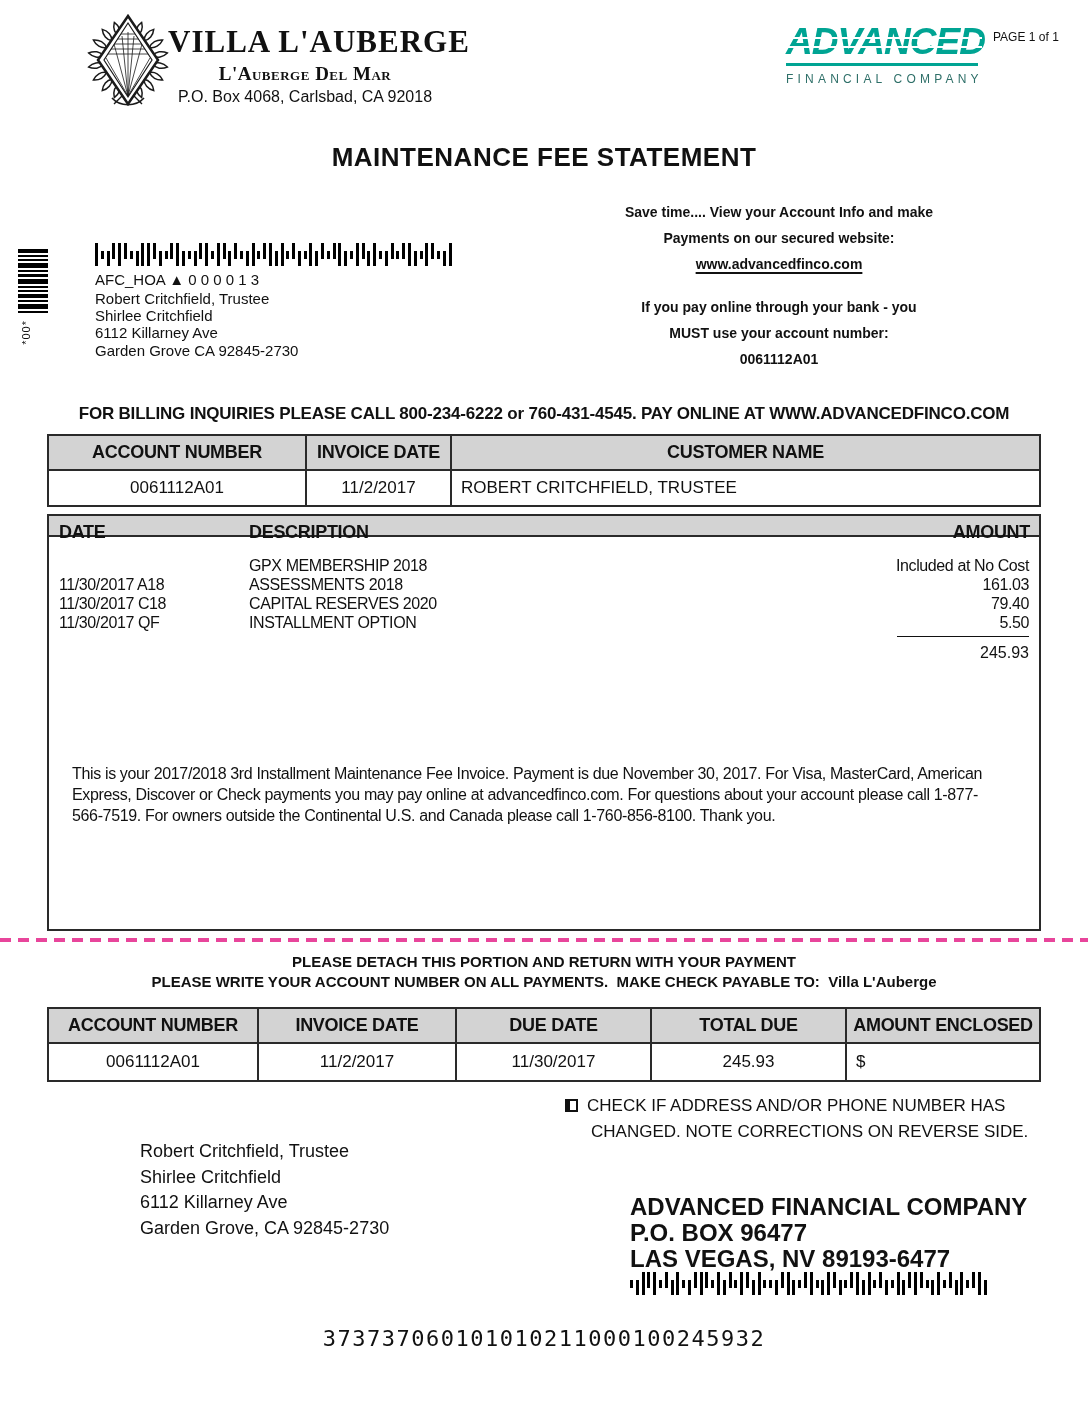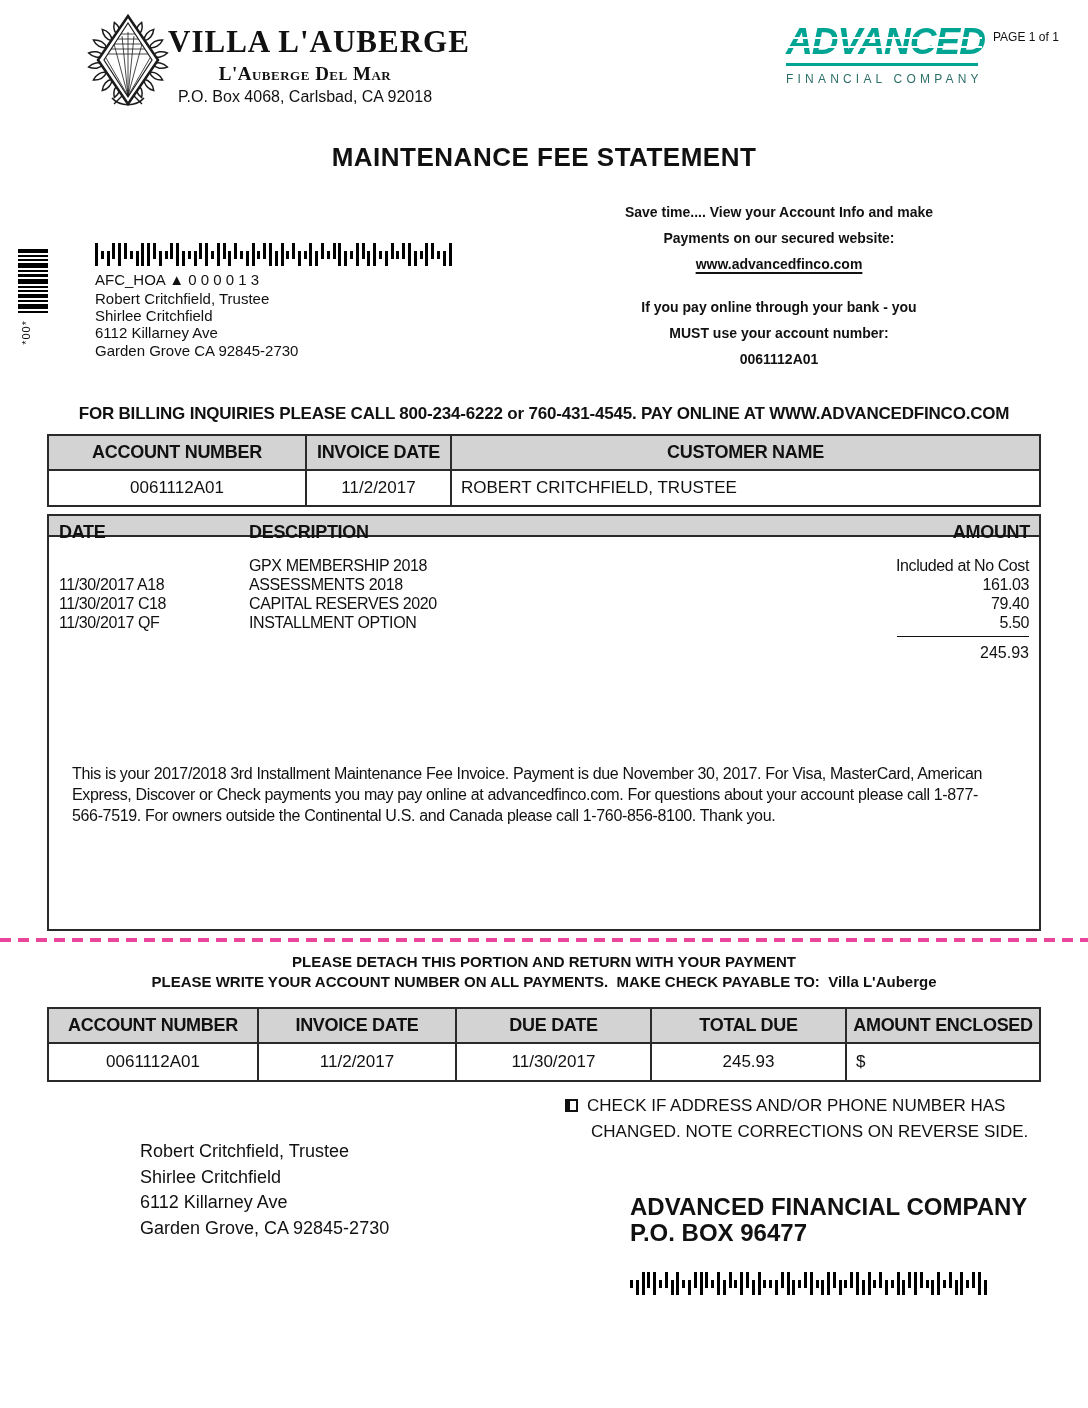--- a/index.html
+++ b/index.html
@@ -360,20 +360,21 @@
   <div class="retaddr">
     <div>Robert Critchfield, Trustee</div>
     <div>Shirlee Critchfield</div>
     <div>6112 Killarney Ave</div>
     <div>Garden Grove, CA 92845-2730</div>
   </div>
 
   <div class="remit">
     <div>ADVANCED FINANCIAL COMPANY</div>
     <div>P.O. BOX 96477</div>
+    <div>LAS VEGAS, NV 89193-6477</div>
   </div>
   <div class="imb imb-bottom">
       <span class="b-T"></span>
       <span class="b-D"></span>
       <span class="b-F"></span>
       <span class="b-A"></span>
       <span class="b-F"></span>
       <span class="b-T"></span>
       <span class="b-A"></span>
       <span class="b-D"></span>
@@ -426,14 +427,15 @@
       <span class="b-T"></span>
       <span class="b-A"></span>
       <span class="b-D"></span>
       <span class="b-F"></span>
       <span class="b-T"></span>
       <span class="b-A"></span>
       <span class="b-F"></span>
       <span class="b-D"></span>
     </div>
 
+  <div class="scanline">373737060101010211000100245932</div>
 
 </div>
 
 </body></html>

